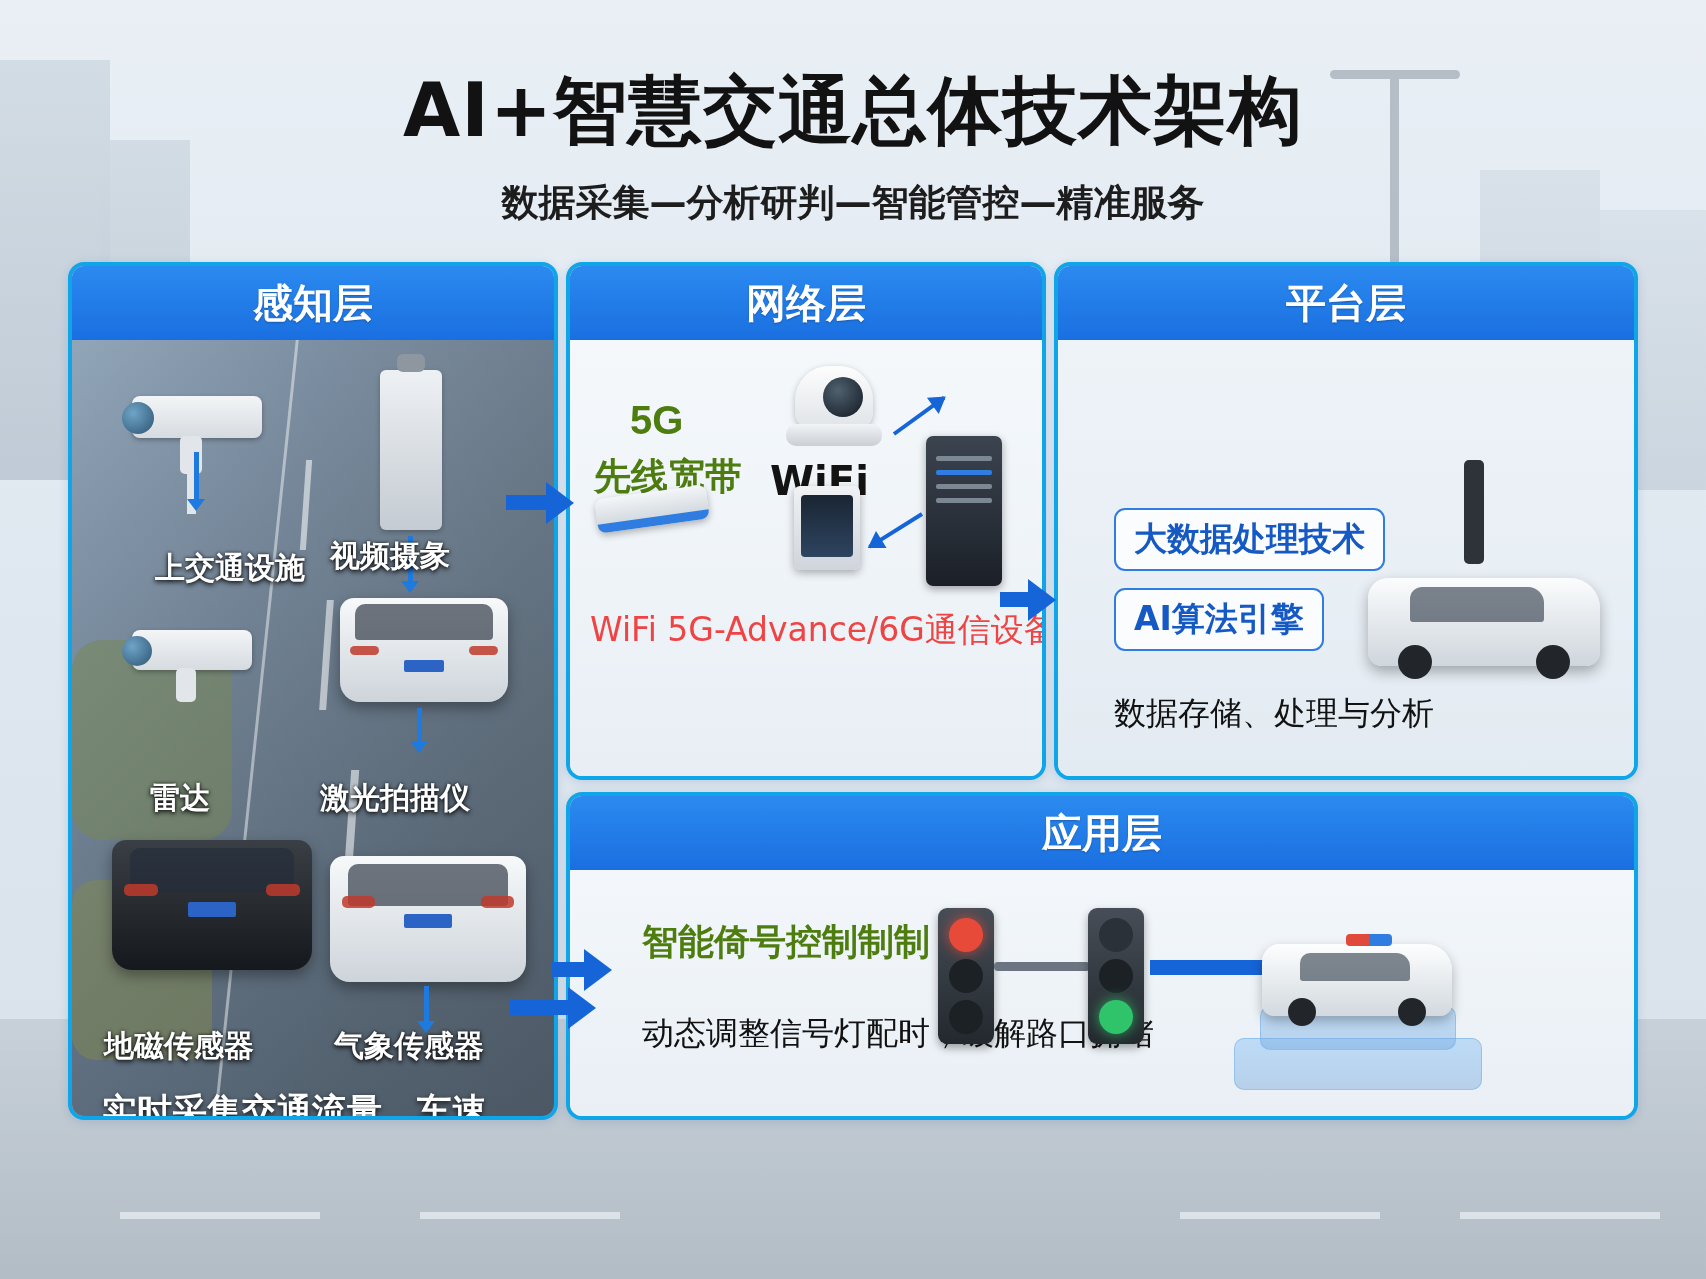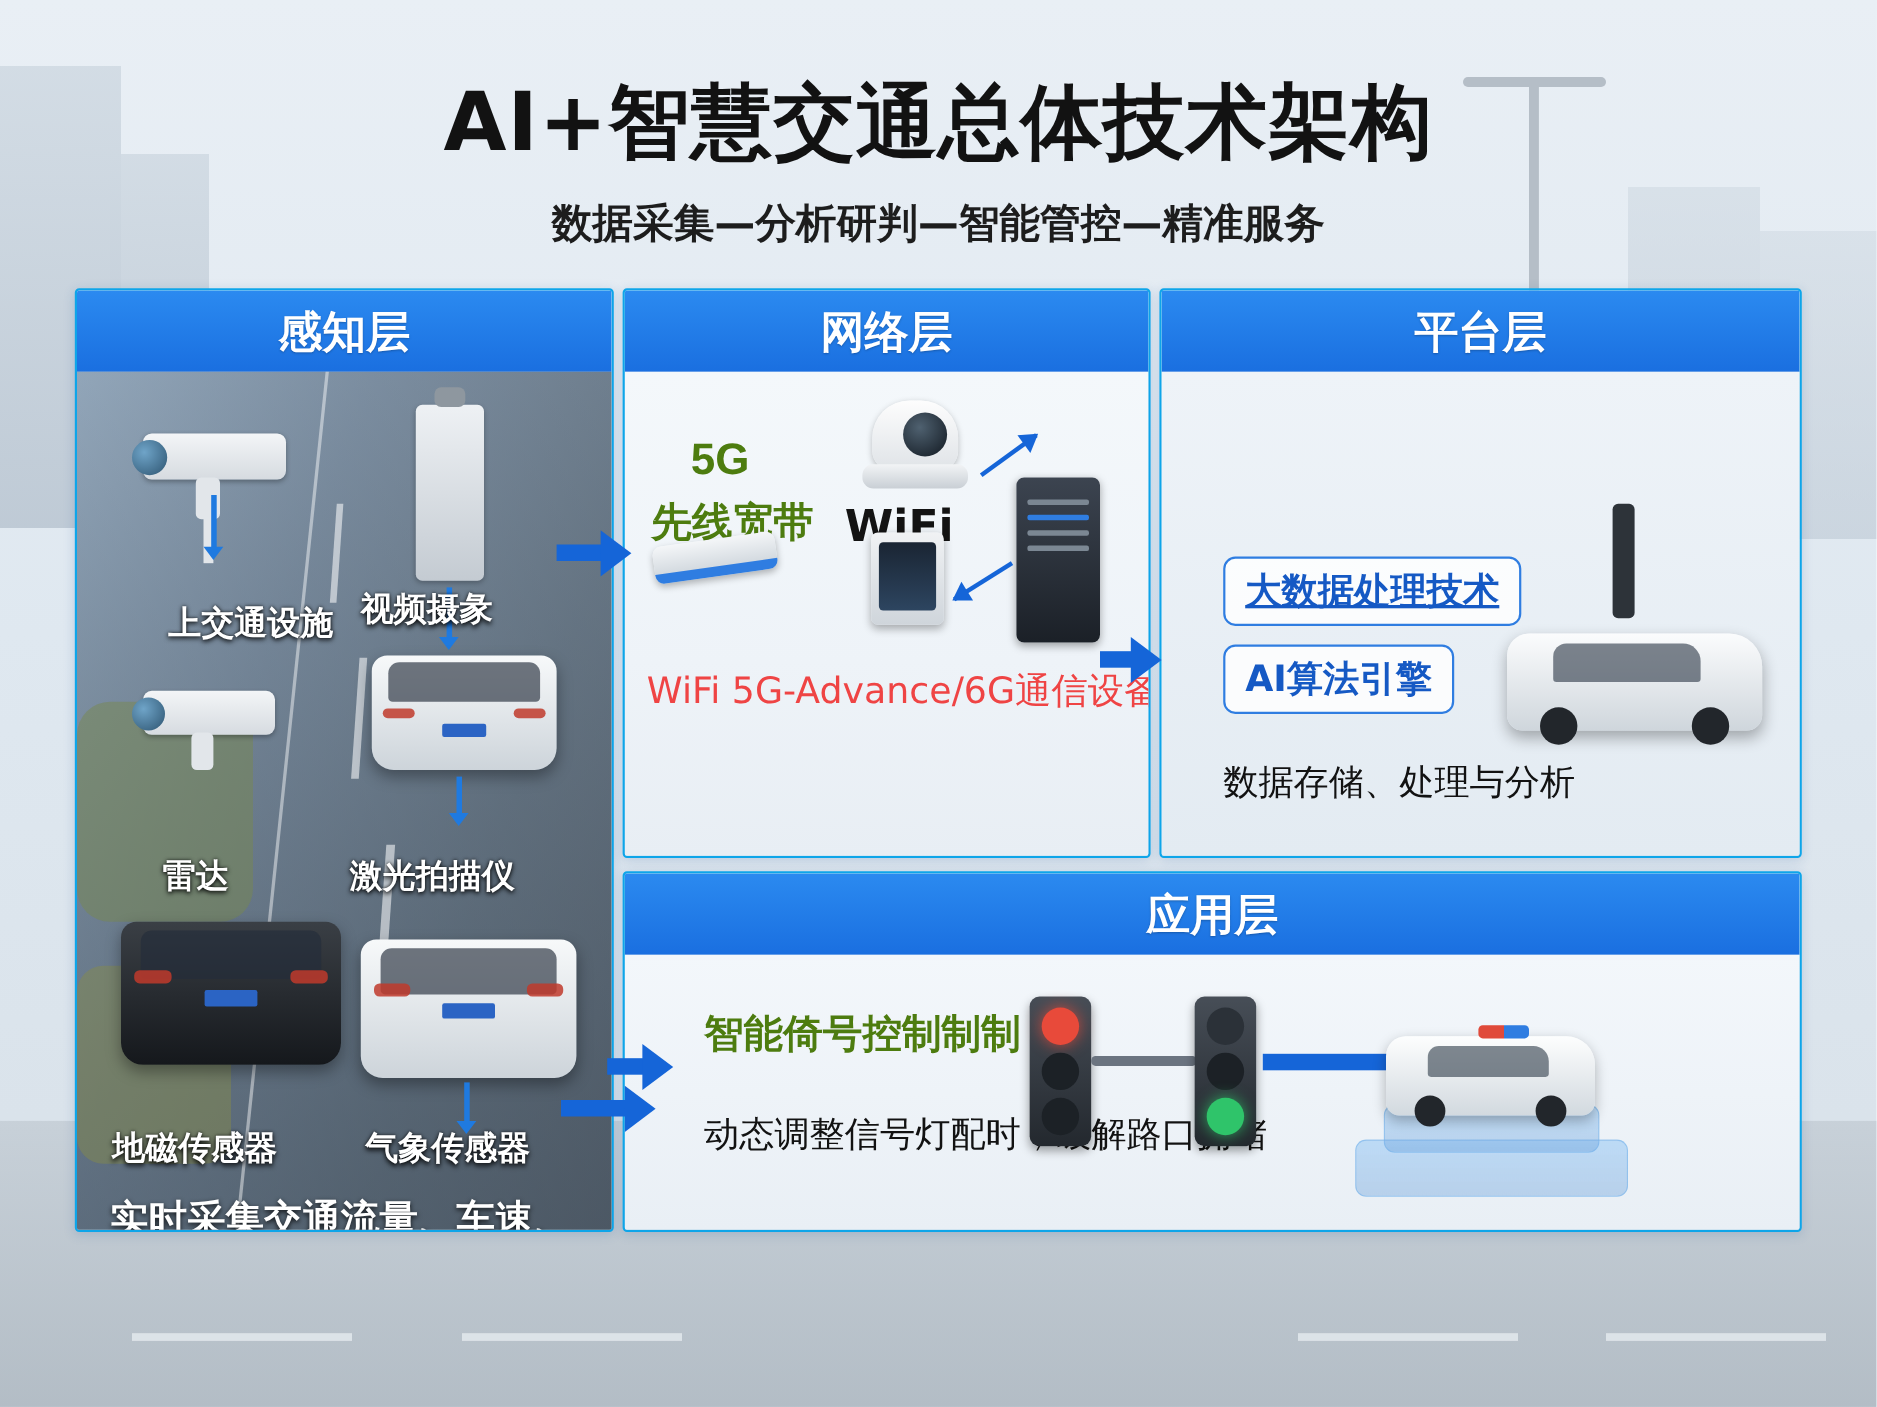--- a/index.html
+++ b/index.html
@@ -27,21 +27,21 @@
     font-size:74px; font-weight:bold; color:#121212; letter-spacing:1px;
     font-family:"DejaVu Sans","Liberation Sans",sans-serif;
   }
   .subtitle {
     position:absolute; top:178px; left:0; right:0; text-align:center;
     font-size:37px; font-weight:bold; color:#1d1d1d;
     font-family:"DejaVu Sans","Liberation Sans",sans-serif;
   }
 
   
-  .panel { position:absolute; border:2px solid #0ea5e9; border-radius:4px;
+  .panel { position:absolute; border:4px solid #0ea5e9; border-radius:16px;
      background:rgba(248,251,254,.55); overflow:hidden;
      box-shadow:0 2px 10px rgba(40,90,160,.18); }
   .panel-head { height:74px; background:linear-gradient(180deg,#2b8af0,#1a6fe0);
      display:flex; align-items:center; justify-content:center;
      color:#fff; font-size:40px; font-weight:bold;
      font-family:"DejaVu Sans","Liberation Sans",sans-serif;
      text-shadow:0 1px 2px rgba(0,0,0,.25); }
   .panel-body { position:absolute; top:74px; left:0; right:0; bottom:0; }
 
   
@@ -316,21 +316,21 @@
     <div class="net-caption">WiFi 5G-Advance/6G通信设备</div>
   </div>
 </div>
 
 <div class="panel" id="panel-plat">
   <div class="panel-head">平台层</div>
   <div class="panel-body">
     <div class="plat-bg"></div>
     <div class="tlight-side"></div>
 
-    <div class="tag" style="left:56px;top:168px;text-decoration:underline;">大数据处理技术</div>
+    <div class="tag" style="left:56px;top:168px;">大数据处理技术</div>
     <div class="tag" style="left:56px;top:248px;">AI算法引擎</div>
 
     <div class="suv">
       <div class="win"></div>
       <div class="wheel" style="left:30px;"></div>
       <div class="wheel" style="right:30px;"></div>
     </div>
 
     <div class="plat-desc">数据存储、处理与分析</div>
   </div>

